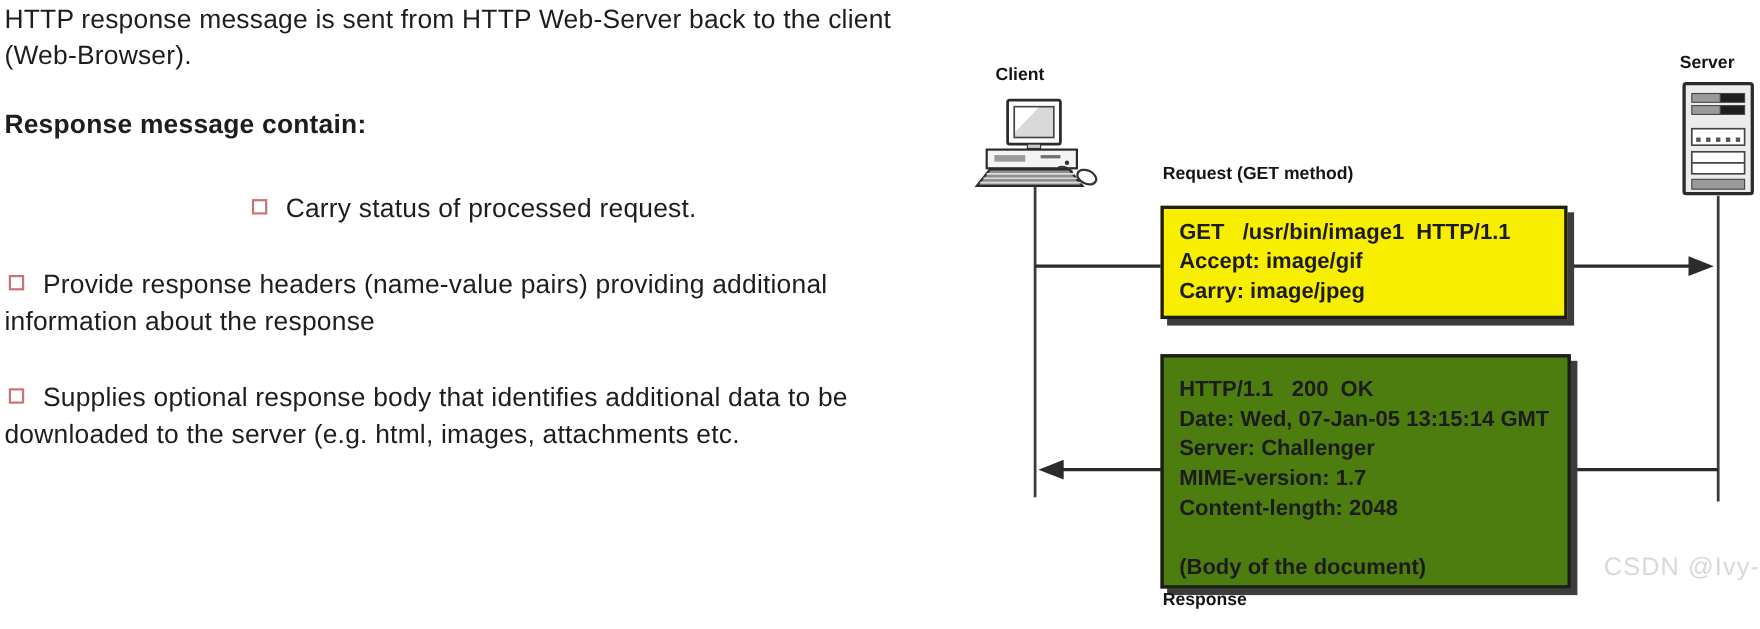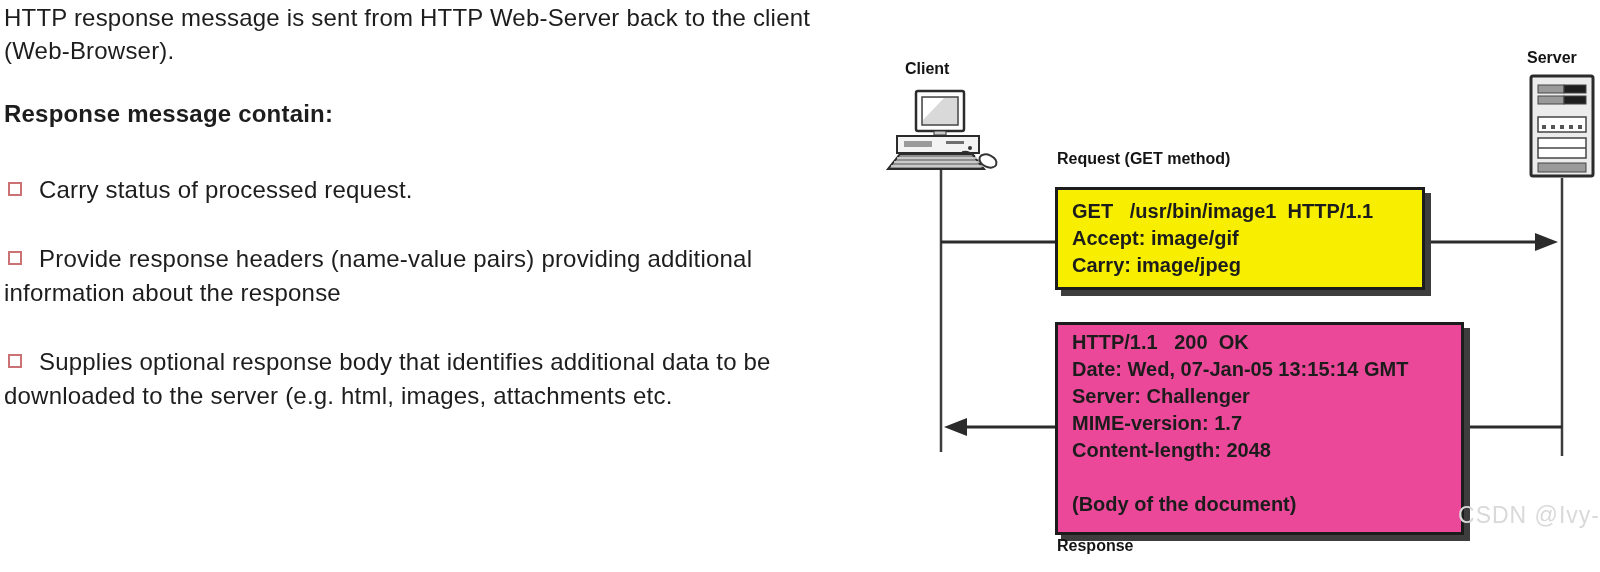--- a/index.html
+++ b/index.html
@@ -28,43 +28,43 @@
   .response-lbl { left:1057px; top:537px; }
 
   
   .msgbox {
     position:absolute; box-sizing:border-box;
     border:3px solid #1c1c1c; box-shadow:6px 6px 0 #3d3d3d;
     font-size:20px; font-weight:600; line-height:27px; color:#1c1c1c;
   }
   .request-box  { left:1055px; top:187px; width:370px; height:103px;
                   background:#f7ee00; padding:8px 0 0 14px; }
-  .response-box { left:1055px; top:322px; width:409px; height:213px;
-                  background:#ec4899; padding:4px 0 0 14px; }
+  .response-box { left:1055px; top:322px; width:373px; height:213px;
+                  background:#4d7c0f; padding:16px 0 0 14px; }
   .box-line { white-space:pre; min-height:27px; }
 
   
   .diagram-svg { position:absolute; left:0; top:0; width:1600px; height:572px; }
 
   
   .watermark {
     position:absolute; right:0px; top:502px;
     font-size:23px; color:#d9d9d9; letter-spacing:1px; white-space:nowrap;
   }
 </style>
 </head>
 <body>
 
 <div class="stage">
 
   <p class="tblock intro" style="position:absolute;">HTTP response message is sent from HTTP Web-Server back to the client (Web-Browser).</p>
 
   <h2 class="tblock heading" style="position:absolute;">Response message contain:</h2>
 
-  <p class="tblock bullet b1" style="position:absolute;"><span class="sq"></span><span>Carry status of processed request.</span></p>
+  <p class="tblock bullet b1" style="position:absolute;text-align:center;"><span class="sq"></span><span>Carry status of processed request.</span></p>
 
   <p class="tblock bullet b2" style="position:absolute;"><span class="sq"></span><span>Provide response headers (name-value pairs) providing additional information about the response</span></p>
 
   <p class="tblock bullet b3" style="position:absolute;"><span class="sq"></span><span>Supplies optional response body that identifies additional data to be downloaded to the server (e.g. html, images, attachments etc.</span></p>
 
   <svg class="diagram-svg" viewBox="0 0 1600 572" xmlns="http://www.w3.org/2000/svg">
 
     <line x1="941" y1="168" x2="941" y2="452" stroke="#3c3c3c" stroke-width="2.5"></line>
 
     <line x1="1562" y1="178" x2="1562" y2="456" stroke="#3c3c3c" stroke-width="2.5"></line>

